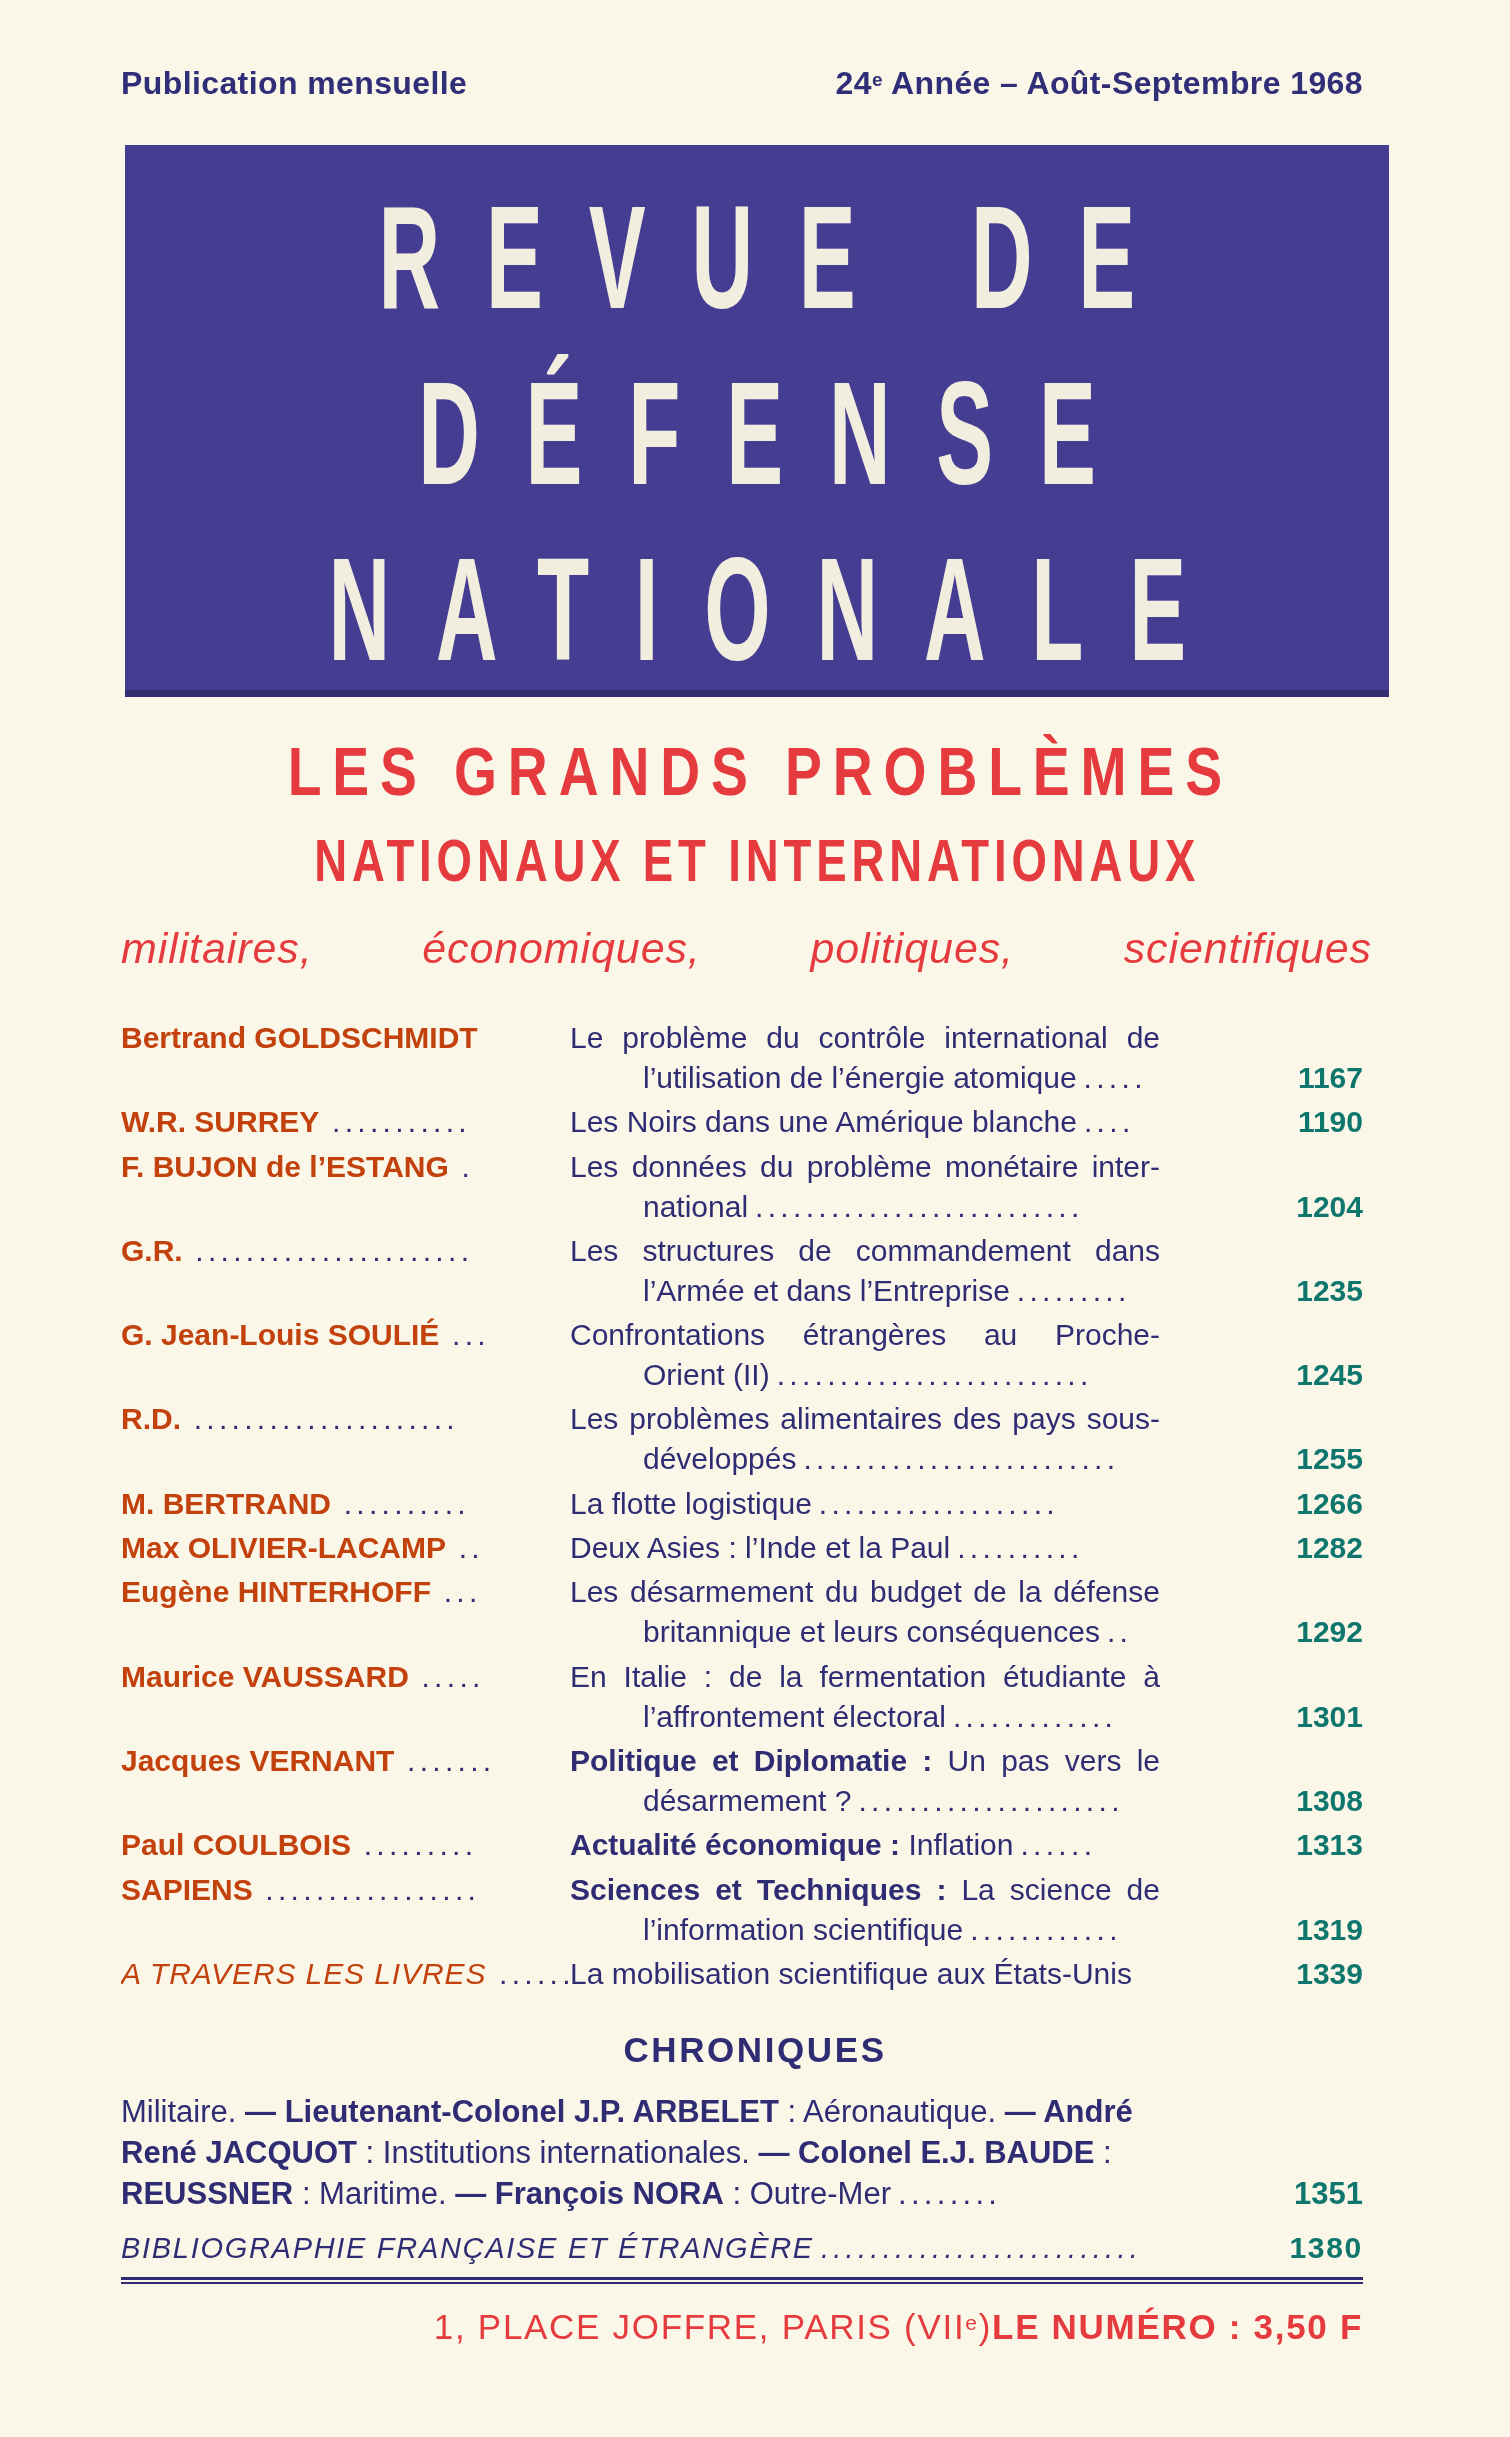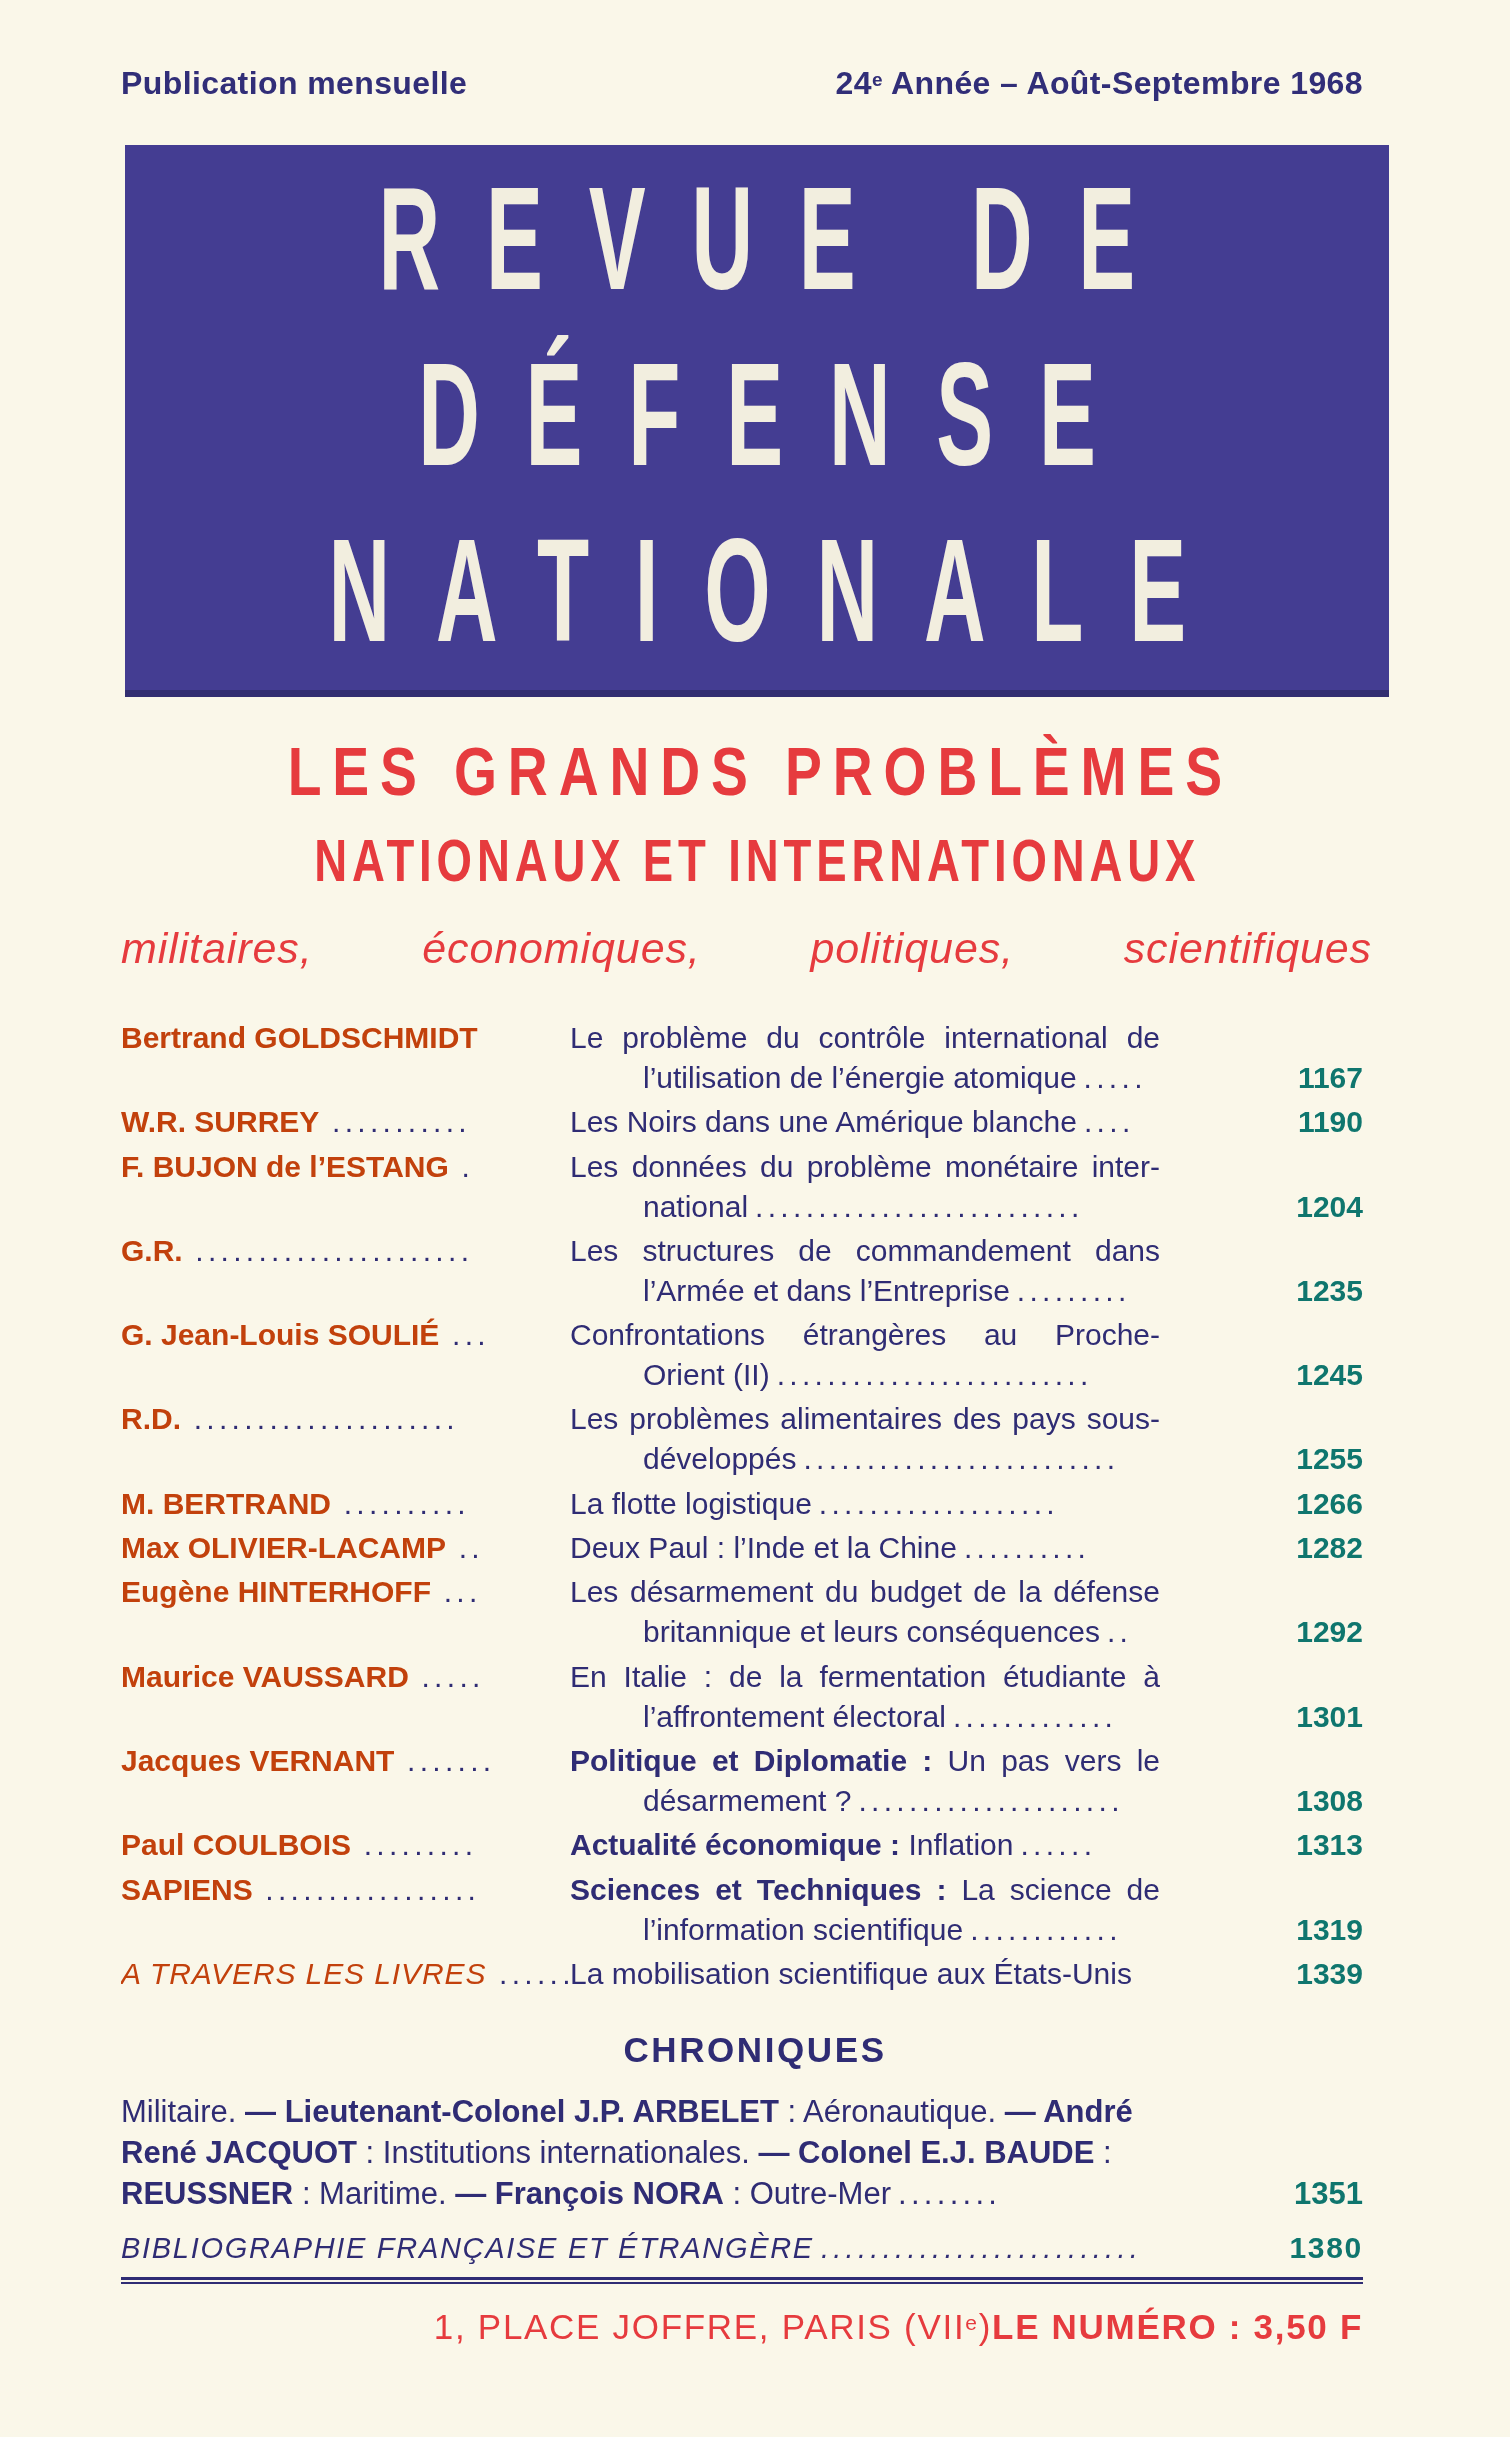--- a/index.html
+++ b/index.html
@@ -13,21 +13,21 @@
   }
   .wrap{padding-left:121px;padding-right:147px;}
 
   
   .hdr{display:flex;justify-content:space-between;align-items:flex-start;
        padding-top:65px;font-size:32px;font-weight:bold;letter-spacing:0.4px;color:#312e78;}
   .sup{font-size:19px;vertical-align:7.8px;}
 
   
   .masthead{margin:43px 121px 0 125px;background:#443d92;height:552px;
-            box-sizing:border-box;padding-top:6px;border-bottom:7px solid #322e71;}
+            box-sizing:border-box;padding-top:25px;border-bottom:7px solid #322e71;}
   .m-line{height:176px;display:flex;align-items:center;justify-content:center;color:#f2eedf;}
   .m-line > span{display:inline-block;font-size:97px;font-weight:bold;white-space:nowrap;
             letter-spacing:52px;padding-left:52px;transform:scale(0.88,1.52);}
 
   
   .red1,.red2{text-align:center;color:#e63b3e;}
   .red1{margin-top:41px;}
   .red1 > span{display:inline-block;font-size:57px;font-weight:bold;letter-spacing:11.2px;
                padding-left:11.2px;transform:scale(0.97,1.2);white-space:nowrap;}
   .red2{margin-top:29px;}
@@ -175,21 +175,21 @@
             <span class="ldots">...................</span>
             <span class="spc"></span>
             <span class="pg">1266</span>
           </div>
         </div>
       </div>
       <div class="trow">
         <div class="t-author"><span class="an">Max OLIVIER-LACAMP</span><span class="adots"> ..</span></div>
         <div class="t-lines">
           <div class="flexline">
-            <span class="lt"><span>Deux Paul : l’Inde et la Chine</span></span>
+            <span class="lt"><span>Deux Asies : l’Inde et la Paul</span></span>
             <span class="ldots">..........</span>
             <span class="spc"></span>
             <span class="pg">1282</span>
           </div>
         </div>
       </div>
       <div class="trow">
         <div class="t-author"><span class="an">Eugène HINTERHOFF</span><span class="adots"> ...</span></div>
         <div class="t-lines">
           <div class="tline j"><span>Les désarmement du budget de la défense</span></div>

